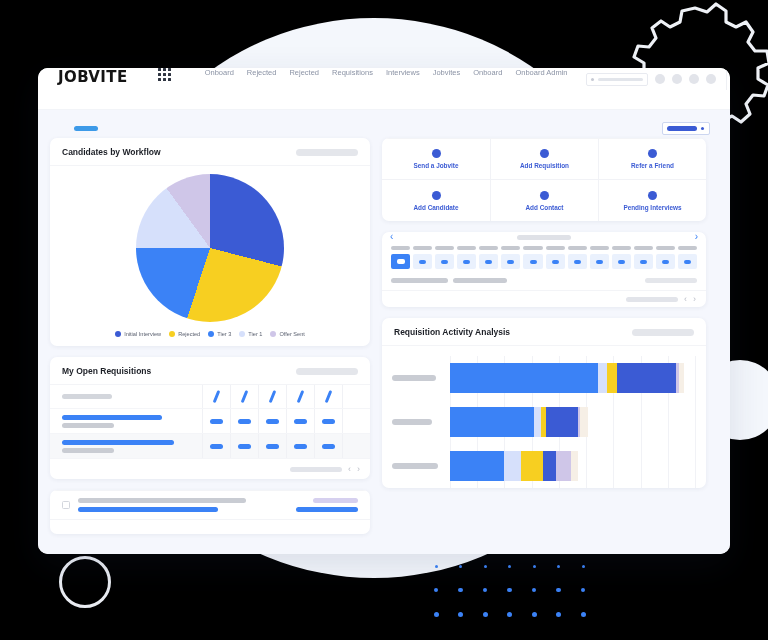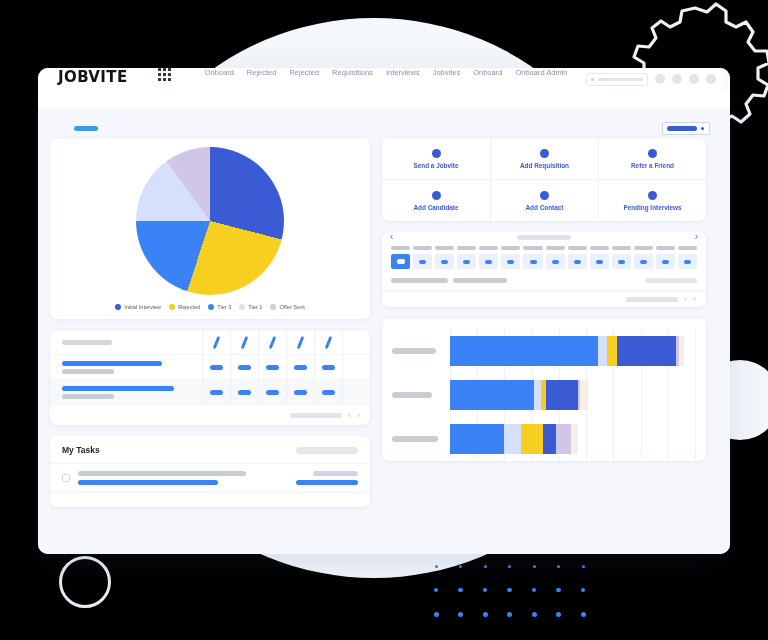--- a/index.html
+++ b/index.html
@@ -258,20 +258,24 @@
           <span class="p"></span>
           <span class="d"></span>
         </span>
       </div>
 
       <div class="columns">
 
         <div class="col-left">
 
           <div class="card">
+            <div class="card-head">
+              <span class="card-title">Candidates by Workflow</span>
+              <span class="head-bar"></span>
+            </div>
             <div class="pie-wrap">
               <div class="pie" id="pie" style="background: conic-gradient(rgb(59, 91, 212) 0deg, rgb(59, 91, 212) 104.4deg, rgb(247, 207, 33) 104.4deg, rgb(247, 207, 33) 198deg, rgb(59, 130, 246) 198deg, rgb(59, 130, 246) 270deg, rgb(214, 224, 251) 270deg, rgb(214, 224, 251) 324deg, rgb(207, 198, 232) 324deg, rgb(207, 198, 232) 360deg);"></div>
               <div class="legend" id="pie-legend">
                   <div class="lg-item">
                     <span class="lg-dot" style="background:#3b5bd4"></span>
                     <span class="lg-txt">Initial Interview</span>
                   </div>
                   <div class="lg-item">
                     <span class="lg-dot" style="background:#f7cf21"></span>
                     <span class="lg-txt">Rejected</span>
@@ -286,20 +290,24 @@
                   </div>
                   <div class="lg-item">
                     <span class="lg-dot" style="background:#cfc6e8"></span>
                     <span class="lg-txt">Offer Sent</span>
                   </div>
                 </div>
             </div>
           </div>
 
           <div class="card">
+            <div class="card-head">
+              <span class="card-title">My Open Requisitions</span>
+              <span class="head-bar"></span>
+            </div>
             <div class="req-table">
 
               <div class="req-row hdr">
                 <div class="req-left">
                   <div class="bg" style="width:50px"></div>
                 </div>
                 <div class="req-cells">
                   <div class="req-cell">
                       <span class="slash"></span>
                     </div>
@@ -371,24 +379,20 @@
 
               <div class="req-foot">
                 <span class="foot-bar"></span>
                 <span class="chev">‹</span>
                 <span class="chev">›</span>
               </div>
             </div>
           </div>
 
           <div class="card">
-            <div class="card-head">
-              <span class="card-title">My Tasks</span>
-              <span class="head-bar"></span>
-            </div>
             <div class="task-row">
               <span class="checkbox"></span>
               <span class="task-mid">
                 <span class="t1" style="display:block;width:168px"></span>
                 <span class="t2" style="display:block;width:140px"></span>
               </span>
               <span class="task-right">
                 <span class="r1" style="display:block;width:45px;margin-left:17px"></span>
                 <span class="r2" style="display:block;width:62px"></span>
               </span>
@@ -507,20 +511,24 @@
               <span class="u3"></span>
             </div>
             <div class="iv-foot">
               <span class="foot-bar"></span>
               <span class="chev">‹</span>
               <span class="chev">›</span>
             </div>
           </div>
 
           <div class="card">
+            <div class="card-head">
+              <span class="card-title">Requisition Activity Analysis</span>
+              <span class="head-bar"></span>
+            </div>
             <div class="act-body" id="act-body">
                 <div class="act-row">
                   <div class="act-label">
                     <span class="lb" style="width:44px"></span>
                   </div>
                   <div class="act-plot">
                     <div class="act-grid">
                       <i></i>
                       <i></i>
                       <i></i>

